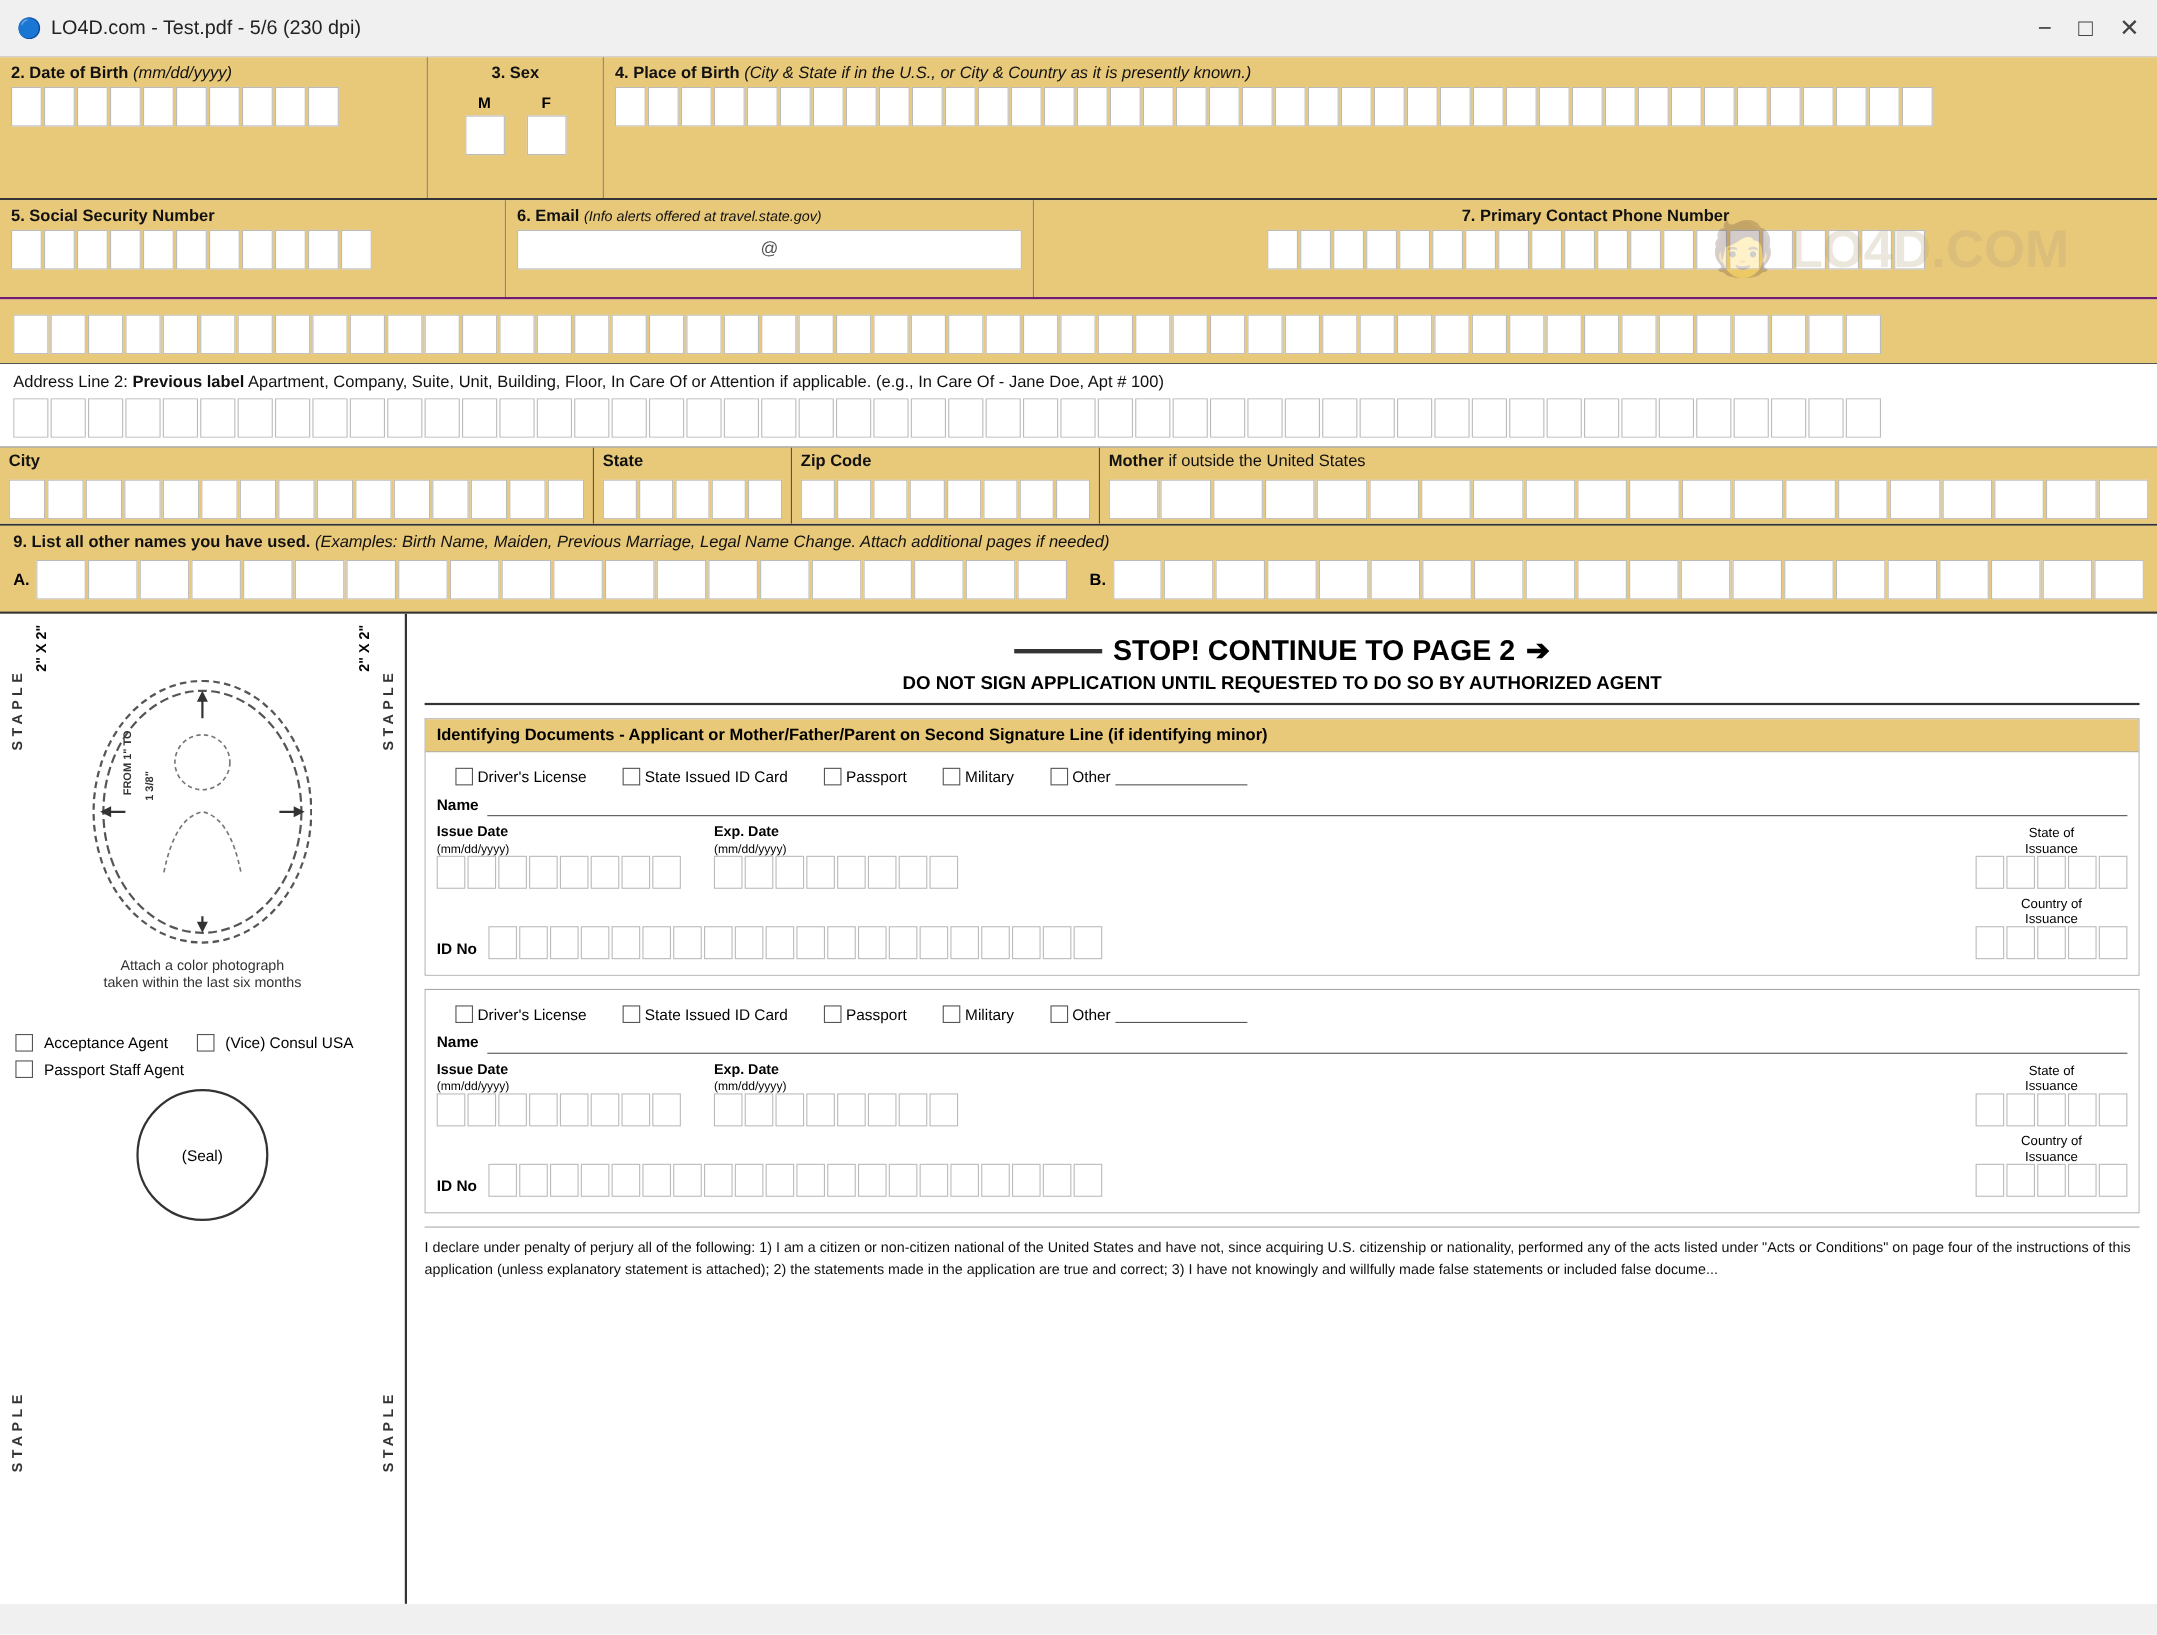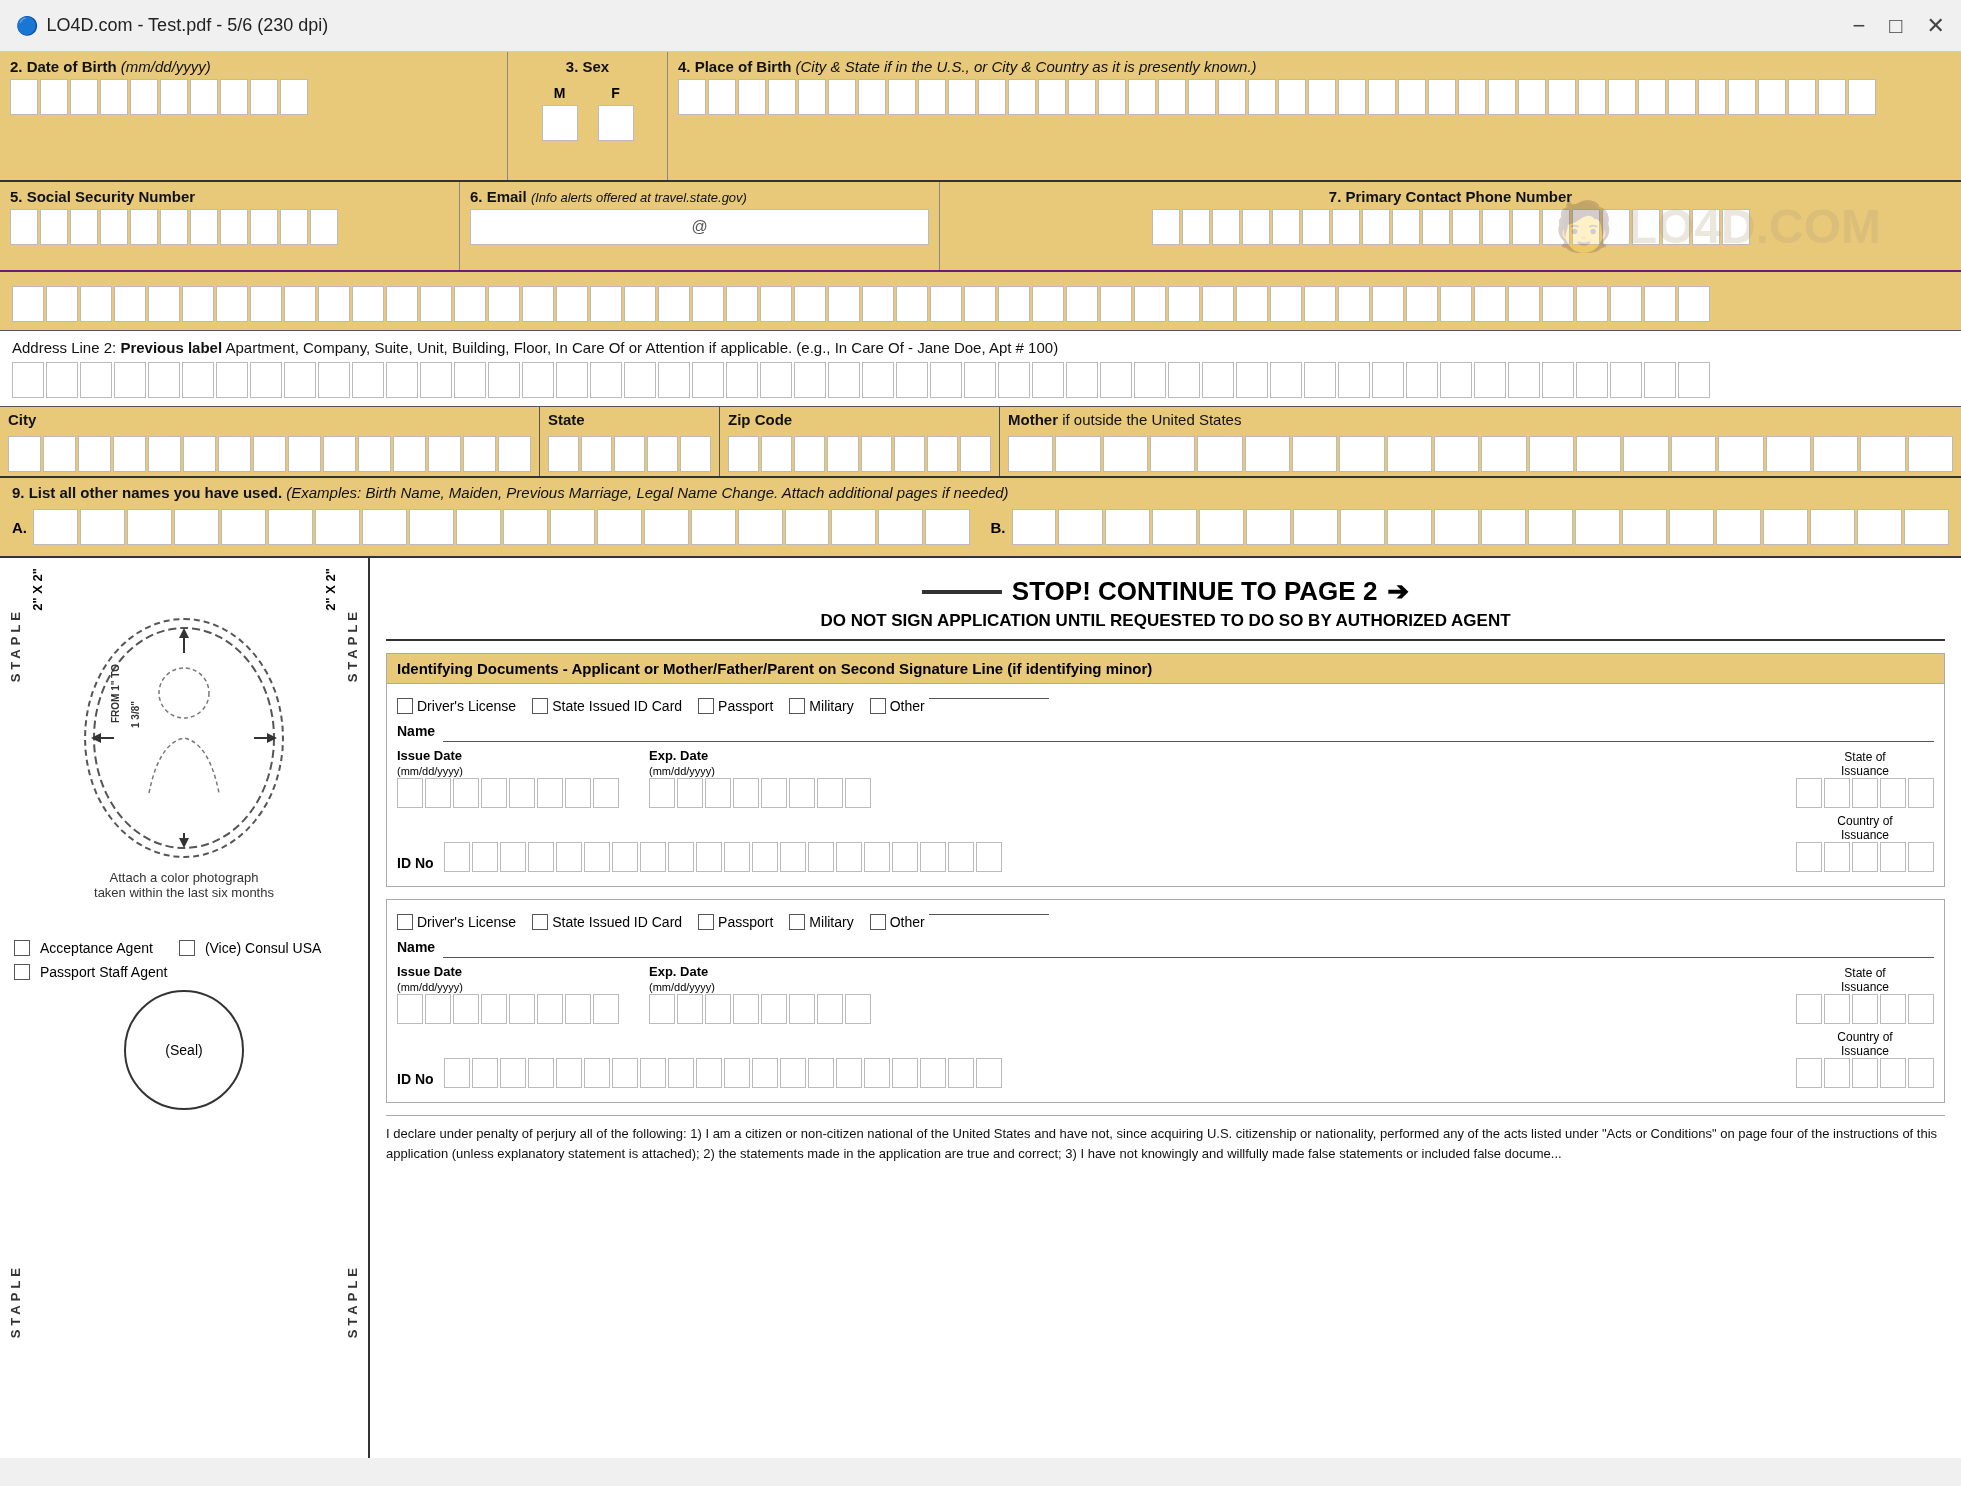--- a/index.html
+++ b/index.html
@@ -180,22 +180,23 @@
     .checkbox-row {
       display: flex;
       align-items: center;
       gap: 16px;
       margin: 6px 0;
       font-size: 14px;
     }
 
     .checkbox-item {
       display: flex;
-      align-items: flex-start;
+      align-items: flex-end;
       gap: 4px;
+      margin-left: 17px;
     }
 
     .cb-box {
       width: 16px;
       height: 16px;
       border: 1px solid #555;
       background: white;
       display: inline-block;
     }
 
@@ -342,21 +343,21 @@
     <span class="window-btn">−</span>
     <span class="window-btn">□</span>
     <span class="window-btn">✕</span>
   </div>
 </div>
 
 <div class="doc-container">
 
   <div class="top-fields">
 
-    <div class="field-group" style="width:508px;">
+    <div class="field-group" style="width:389px;">
       <div class="field-label">
         <span>2.  Date of Birth</span>
         <span class="field-label-light">(mm/dd/yyyy)</span>
       </div>
       <div class="grid-input">
         <div class="grid-cell"></div>
         <div class="grid-cell"></div>
         <div class="grid-cell"></div>
         <div class="grid-cell"></div>
         <div class="grid-cell"></div>

